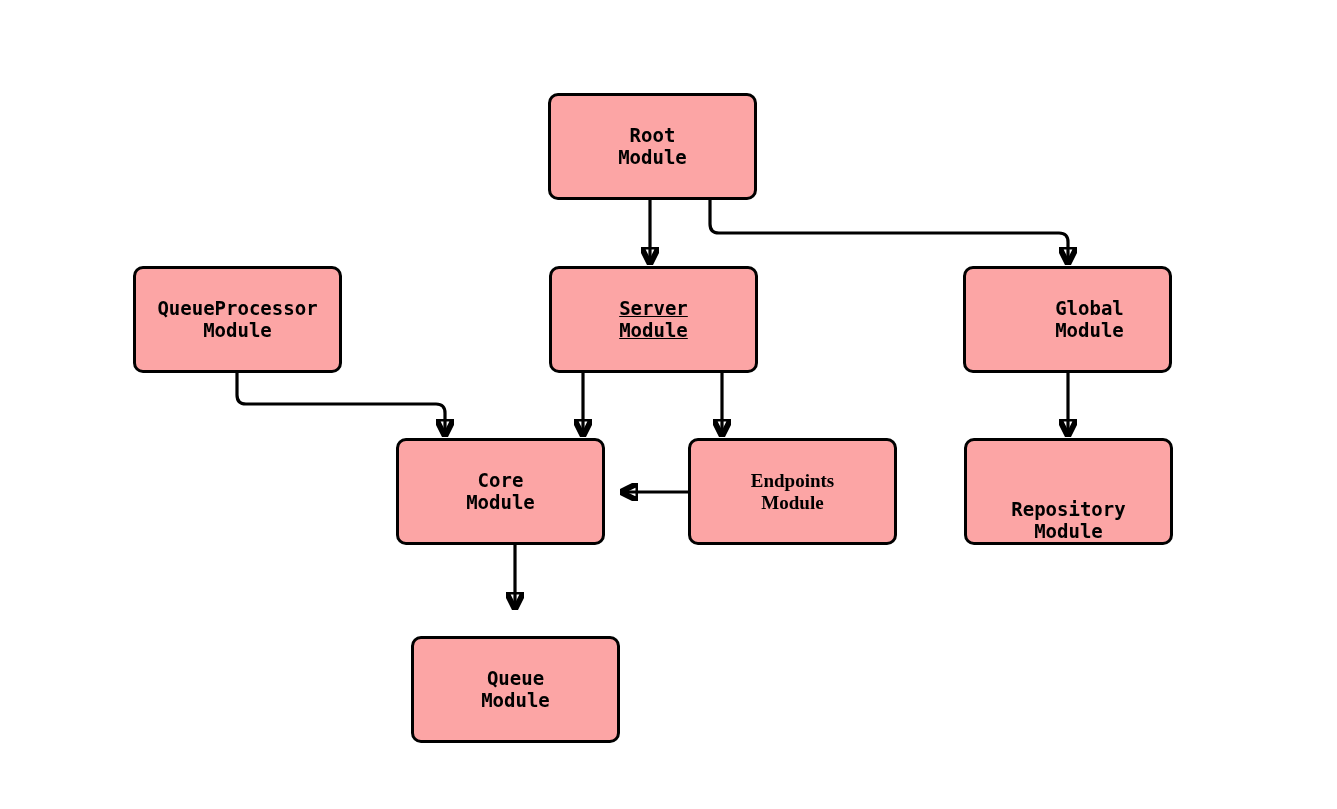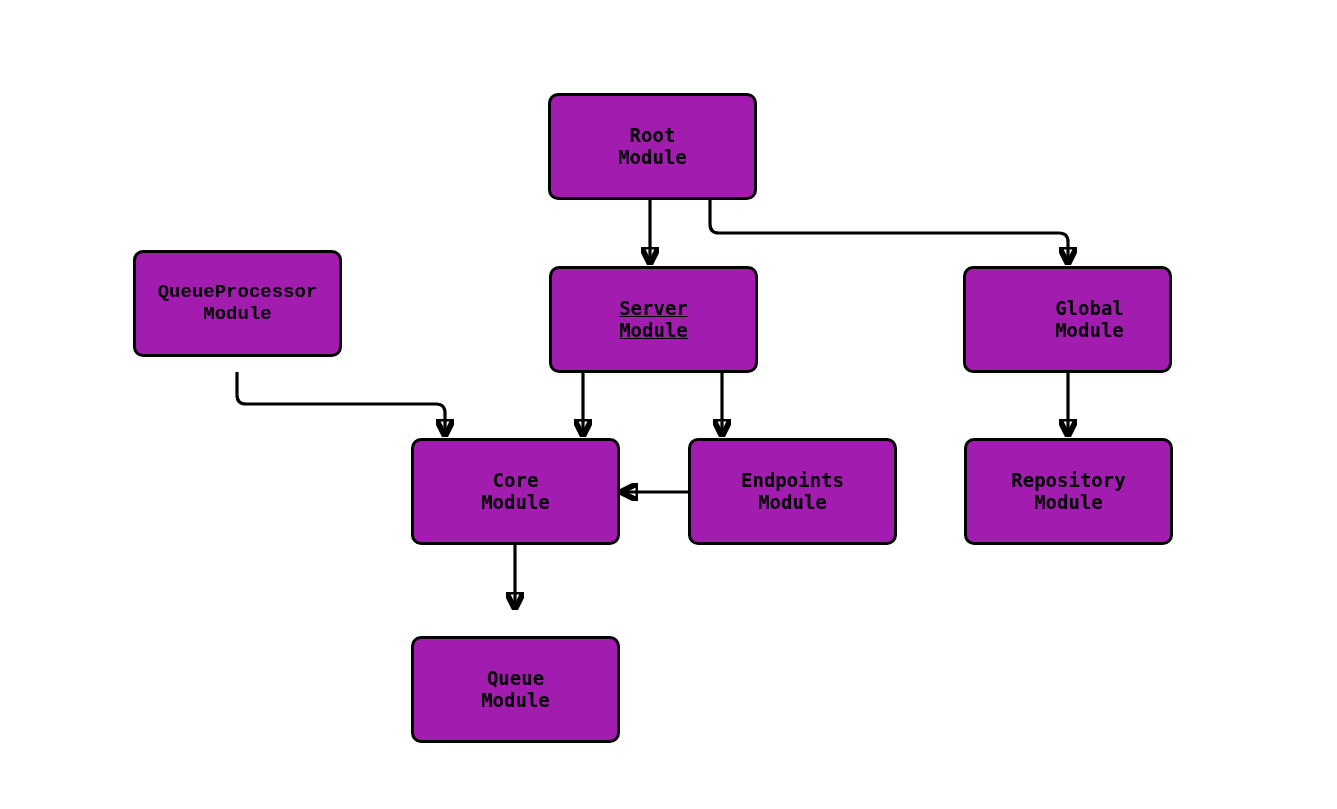--- a/index.html
+++ b/index.html
@@ -25,43 +25,43 @@
   .edges path {
     fill: none;
     stroke: #000000;
     stroke-width: 3.2;
   }
   .node {
     position: absolute;
     box-sizing: border-box;
     width: 209px;
     height: 107px;
-    background: #a21caf;
+    background: #fca5a5;
     border: 3.2px solid #000000;
     border-radius: 10px;
     display: flex;
     align-items: center;
     justify-content: center;
   }
   .node .label {
     white-space: pre-line;
     text-align: center;
     font-weight: bold;
     font-size: 19px;
     line-height: 21.5px;
     color: #000000;
   }
   
   .pos-root          { left: 548px; top:  93px; }
-  .pos-queueproc     { left: 133px; top: 250px; font-family: Liberation Mono, monospace; }
+  .pos-queueproc     { left: 133px; top: 266px; }
   .pos-server        { left: 549px; top: 266px; text-decoration: underline; }
   .pos-global        { left: 963px; top: 266px; padding-left: 44px; }
-  .pos-core          { left: 411px; top: 438px; justify-content: center; }
-  .pos-endpoints     { left: 688px; top: 438px; }
-  .pos-repository    { left: 964px; top: 438px; }
+  .pos-core          { left: 396px; top: 438px; justify-content: center; }
+  .pos-endpoints     { left: 688px; top: 438px; font-family: Liberation Serif, serif; }
+  .pos-repository    { left: 964px; top: 438px; align-items: flex-end; }
   .pos-queue         { left: 411px; top: 636px; }
 </style>
 </head>
 <body>
 
 <div class="canvas">
 
   <svg class="edges" width="1337" height="809" viewBox="0 0 1337 809" xmlns="http://www.w3.org/2000/svg">
     <defs>
       <marker id="arrowhead" viewBox="0 0 10 10" refX="8" refY="5" markerWidth="5.6" markerHeight="5.6" orient="auto">

